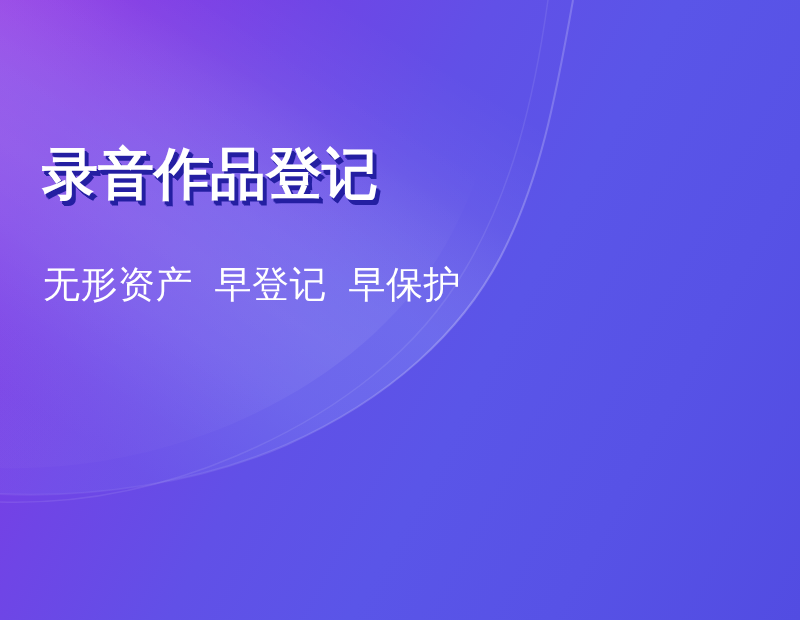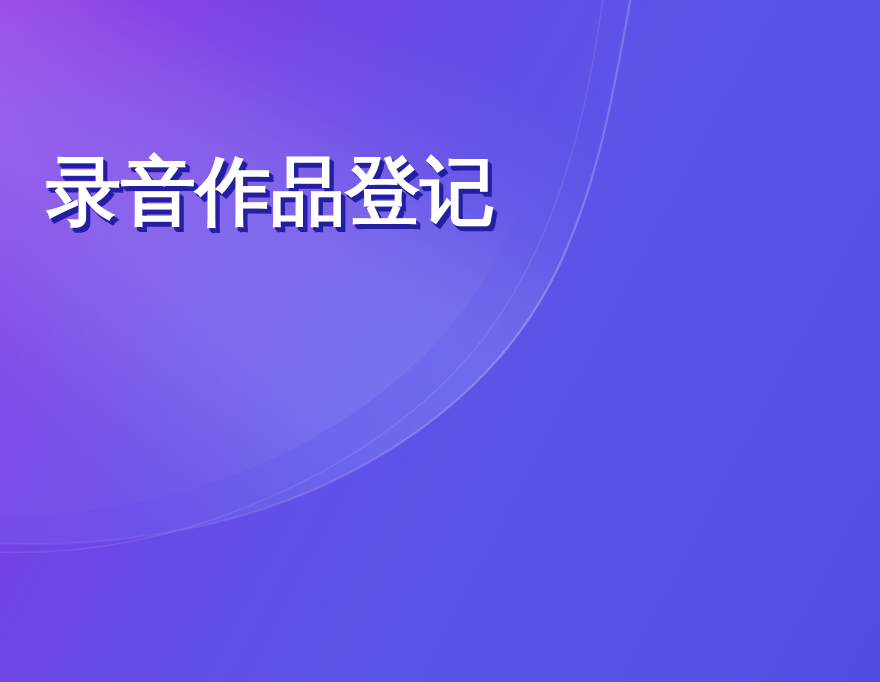--- a/index.html
+++ b/index.html
@@ -43,21 +43,21 @@
     top: 0;
     width: 560px;
     height: 620px;
   }
 
   .title {
     position: absolute;
     top: 126px;
     left: 0;
     margin: 0;
-    font-size: 68px;
+    font-size: 56px;
     line-height: 96px;
     font-weight: 700;
     color: #ffffff;
     letter-spacing: 0px;
     white-space: nowrap;
     text-shadow:
       3px 4px 0 #241fa2,
       4px 5px 0 #241fa2,
       2px 3px 0 #241fa2;
   }
@@ -122,16 +122,17 @@
 
     <path d="M 548,0
              C 534,100 512,190 466,268
              C 420,348 340,412 236,456
              C 152,492 70,504 0,502" fill="none" stroke="#ffffff" stroke-opacity="0.09" stroke-width="1.5"></path>
   </svg>
 
   <div class="content">
     <h1 class="title">录音作品登记</h1>
 
+    <p class="subtitle subtitle-1">无形资产  早登记  早保护</p>
 
   </div>
 
 </div>
 
 </body></html>

